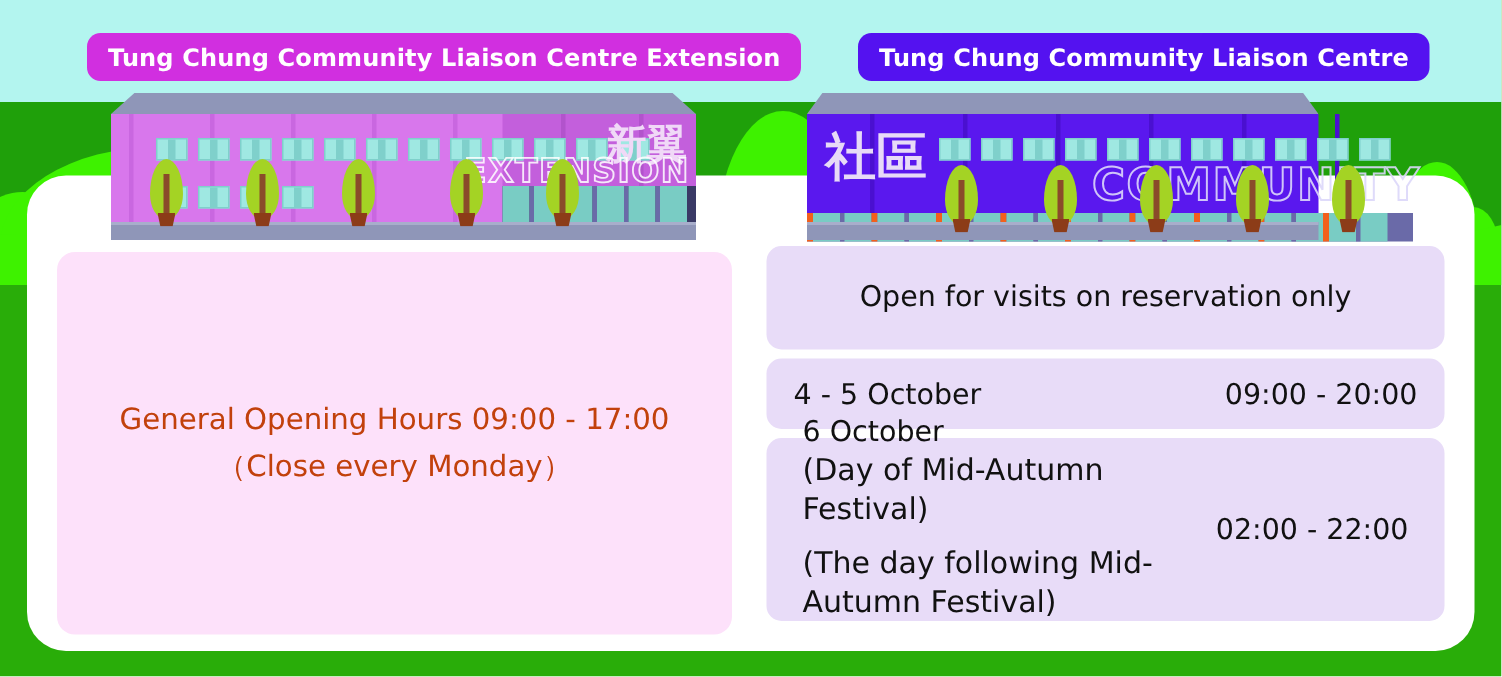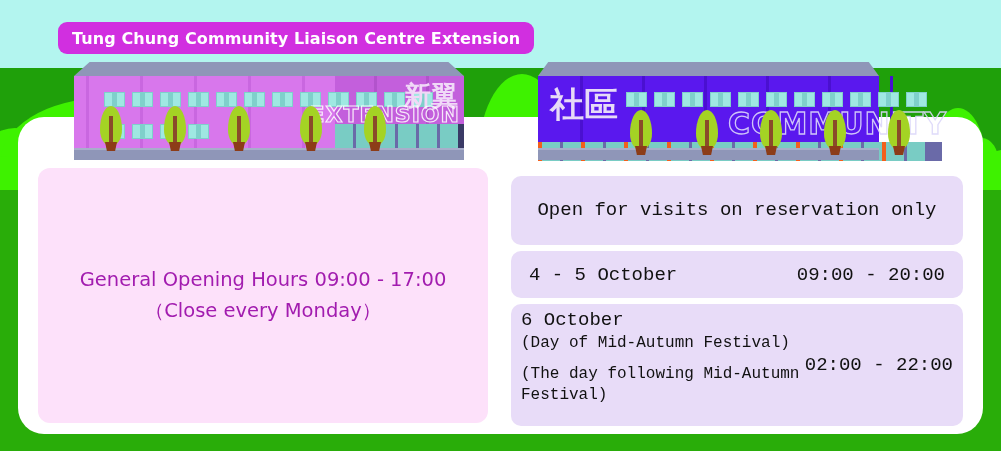--- a/index.html
+++ b/index.html
@@ -118,26 +118,26 @@
   
   .panel-left {
     position: absolute;
     left: 38px; top: 168px; width: 450px; height: 255px;
     background: #fde1fa;
     border-radius: 12px;
     display: flex; align-items: center; justify-content: center;
     text-align: center;
   }
   .panel-left-text {
-    font-size: 19.5px; color: #a21caf; line-height: 1.55; font-weight: 500;
+    font-size: 19.5px; color: #c2410c; line-height: 1.55; font-weight: 500;
   }
   .panel-left-text .l2 { display: block; }
 
   .col-right {
-    position: absolute; left: 511px; top: 176px; width: 452px; font-family: Liberation Mono, monospace;
+    position: absolute; left: 511px; top: 164px; width: 452px;
   }
   .rpanel {
     background: #e8dcf8;
     border-radius: 10px;
     margin-bottom: 6px;
   }
   .rpanel-head {
     height: 69px;
     display: flex; flex-direction: column;
     align-items: center; justify-content: center;
@@ -146,25 +146,25 @@
   }
   .rpanel-row {
     height: 47px;
     display: flex; align-items: center; justify-content: space-between;
     padding: 0 18px;
     font-size: 19px; color: #111; font-weight: 500;
   }
   .rpanel-block {
     height: 122px;
     display: flex; align-items: center; justify-content: space-between;
-    padding: 0 10px;
+    padding: 0 24px;
   }
   .rb-dates { font-size: 16.5px; color: #111; line-height: 1.3; }
   .rb-dates .big { font-size: 19px; font-weight: 500; }
-  .rb-dates .sub { font-size: 16px; margin-bottom: 10px; display: block; }
+  .rb-dates .sub { font-size: 20px; margin-bottom: 10px; display: block; }
   .rb-dates .sub:last-child { margin-bottom: 16px; }
   .rb-time { font-size: 19px; color: #111; font-weight: 500; white-space: nowrap; }
 </style>
 </head>
 <body>
 
 <div class="stage">
 
   <div class="sky"></div>
   <div class="hill-band"></div>
@@ -352,20 +352,21 @@
         <div class="tree-pot"></div>
     </div>
     <div class="tree" style="left:350px; top:48px; width:22px; height:45px;">
       <div class="tree-crown"></div>
         <div class="tree-trunk"></div>
         <div class="tree-pot"></div>
     </div>
   </div>
 
   <div class="pill pill-ext">Tung Chung Community Liaison Centre Extension</div>
+  <div class="pill pill-main">Tung Chung Community Liaison Centre</div>
 
   <div class="panel-left">
     <div class="panel-left-text">
       <span>General Opening Hours 09:00 - 17:00</span>
       <span class="l2">（Close every Monday）</span>
     </div>
   </div>
 
   <div class="col-right">
 

